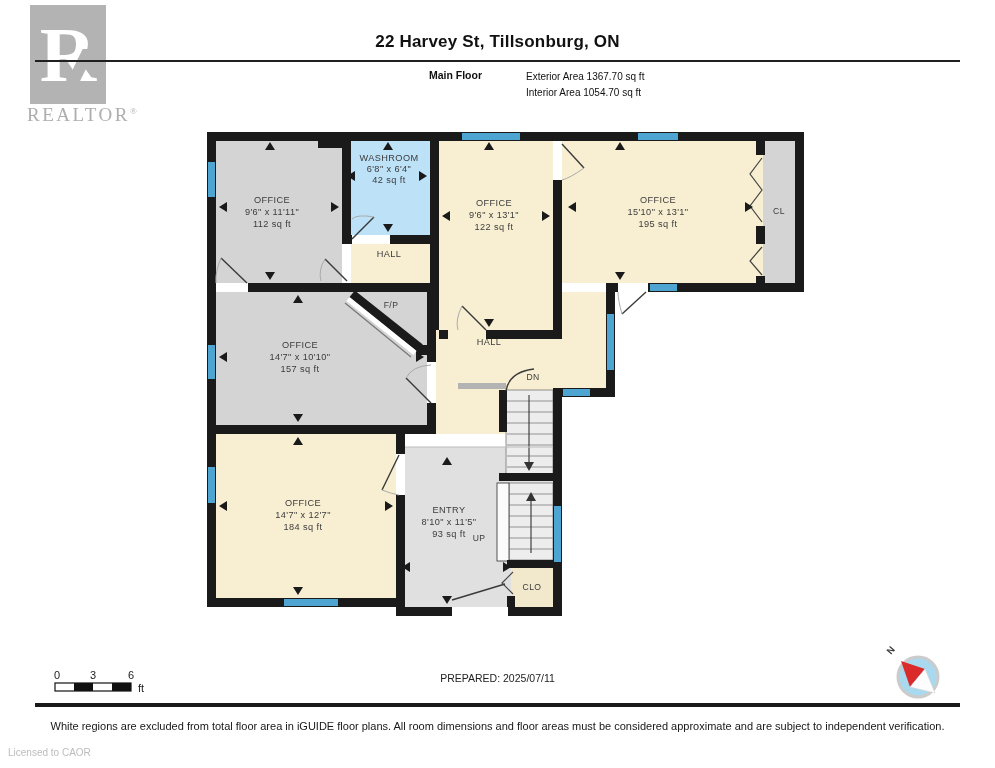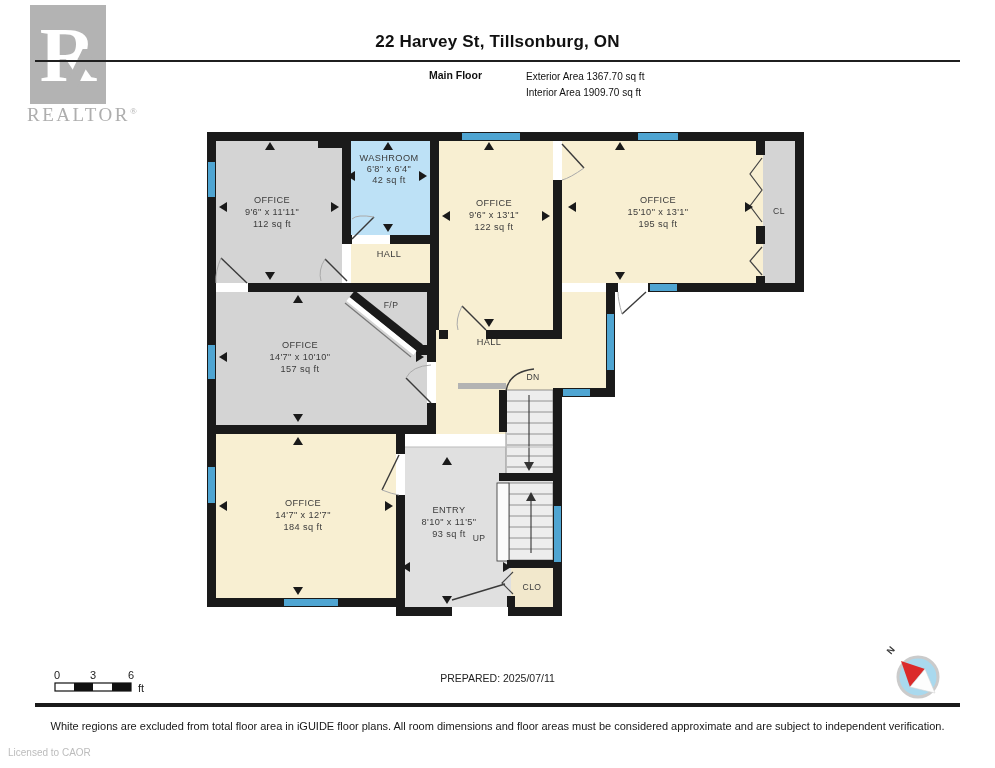--- a/index.html
+++ b/index.html
@@ -33,21 +33,21 @@
 <div class="abs logo-box">
   <div class="logo-r">R</div>
   <div class="logo-leg"></div>
 </div>
 <div class="abs logo-word"><span>REALTOR</span><sup>®</sup></div>
 <div class="abs title">22 Harvey St, Tillsonburg, ON</div>
 <div class="abs hrule"></div>
 <div class="abs floor-label">Main Floor</div>
 <div class="abs area-lines">
   <div>Exterior Area 1367.70 sq ft</div>
-  <div>Interior Area 1909.70 sq ft</div>
+  <div>Interior Area 1054.70 sq ft</div>
 </div>
 
 <svg class="abs" style="left:0;top:0" width="995" height="768" viewBox="0 0 995 768">
 
   <g>
     <rect x="216" y="141" width="126" height="142" fill="#d4d4d4"></rect>
     <rect x="351" y="141" width="79" height="94" fill="#bde1f6"></rect>
     <rect x="351" y="244" width="79" height="39" fill="#f8efd2"></rect>
     <rect x="439" y="141" width="114" height="189" fill="#f8efd2"></rect>
     <rect x="562" y="141" width="233" height="142" fill="#f8efd2"></rect>

